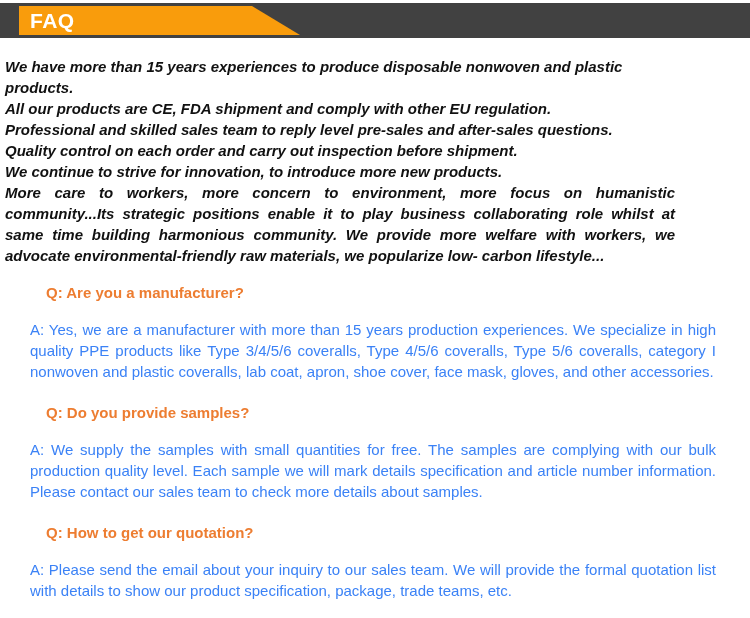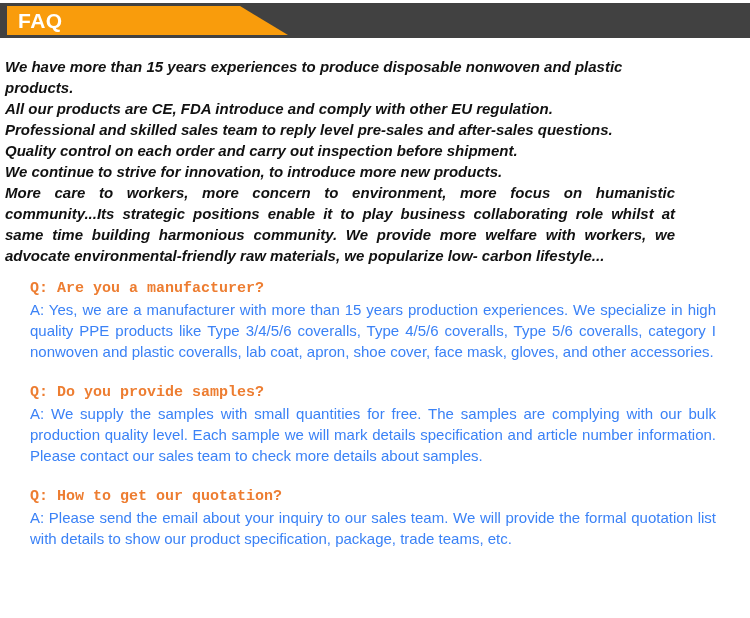--- a/index.html
+++ b/index.html
@@ -18,21 +18,21 @@
   
   .header-bar {
     position: relative;
     margin-top: 3px;
     width: 100%;
     height: 35px;
     background: #414141;
   }
   .faq-ribbon {
     position: absolute;
-    left: 7px;
+    left: 19px;
     top: 3px;
     width: 281px;
     height: 29px;
     background: #F99C0C;
     clip-path: polygon(0 0, 233px 0, 281px 100%, 0 100%);
   }
   .faq-title {
     display: block;
     padding-left: 11px;
     font-size: 21px;
@@ -54,45 +54,44 @@
   .intro .intro-paragraph { text-align: justify; }
   
   .faq-list {
     margin: 0 34px 0 30px;
     font-size: 15px;
     line-height: 21px;
   }
   .faq-item { margin-top: 12px; }
   .faq-item + .faq-item { margin-top: 20px; }
   .question {
-    margin: 0;
+    margin: 16px;
     color: #ED7D31;
     font-weight: bold;
-    font-family: Liberation Mono, monospace;
   }
   .answer {
     margin: 0;
     color: #3b82f6;
     text-align: justify;
   }
 </style>
 </head>
 <body>
 
 <div class="page">
 
   <div class="header-bar">
     <div class="faq-ribbon">
       <span class="faq-title">FAQ</span>
     </div>
   </div>
 
   <div class="intro">
     <p>We have more than 15 years experiences to produce disposable nonwoven and plastic products.</p>
-    <p>All our products are CE, FDA introduce and comply with other EU regulation.</p>
+    <p>All our products are CE, FDA shipment and comply with other EU regulation.</p>
     <p>Professional and skilled sales team to reply level pre-sales and after-sales questions.</p>
     <p>Quality control on each order and carry out inspection before shipment.</p>
     <p>We continue to strive for innovation, to introduce more new products.</p>
     <p class="intro-paragraph">More care to workers, more concern to environment, more focus on humanistic community...Its strategic positions enable it to play business collaborating role whilst at same time building harmonious community. We provide more welfare with workers, we advocate environmental-friendly raw materials, we popularize low- carbon lifestyle...</p>
   </div>
 
   <div class="faq-list">
 
     <div class="faq-item">
       <p class="question">Q: Are you a manufacturer?</p>

